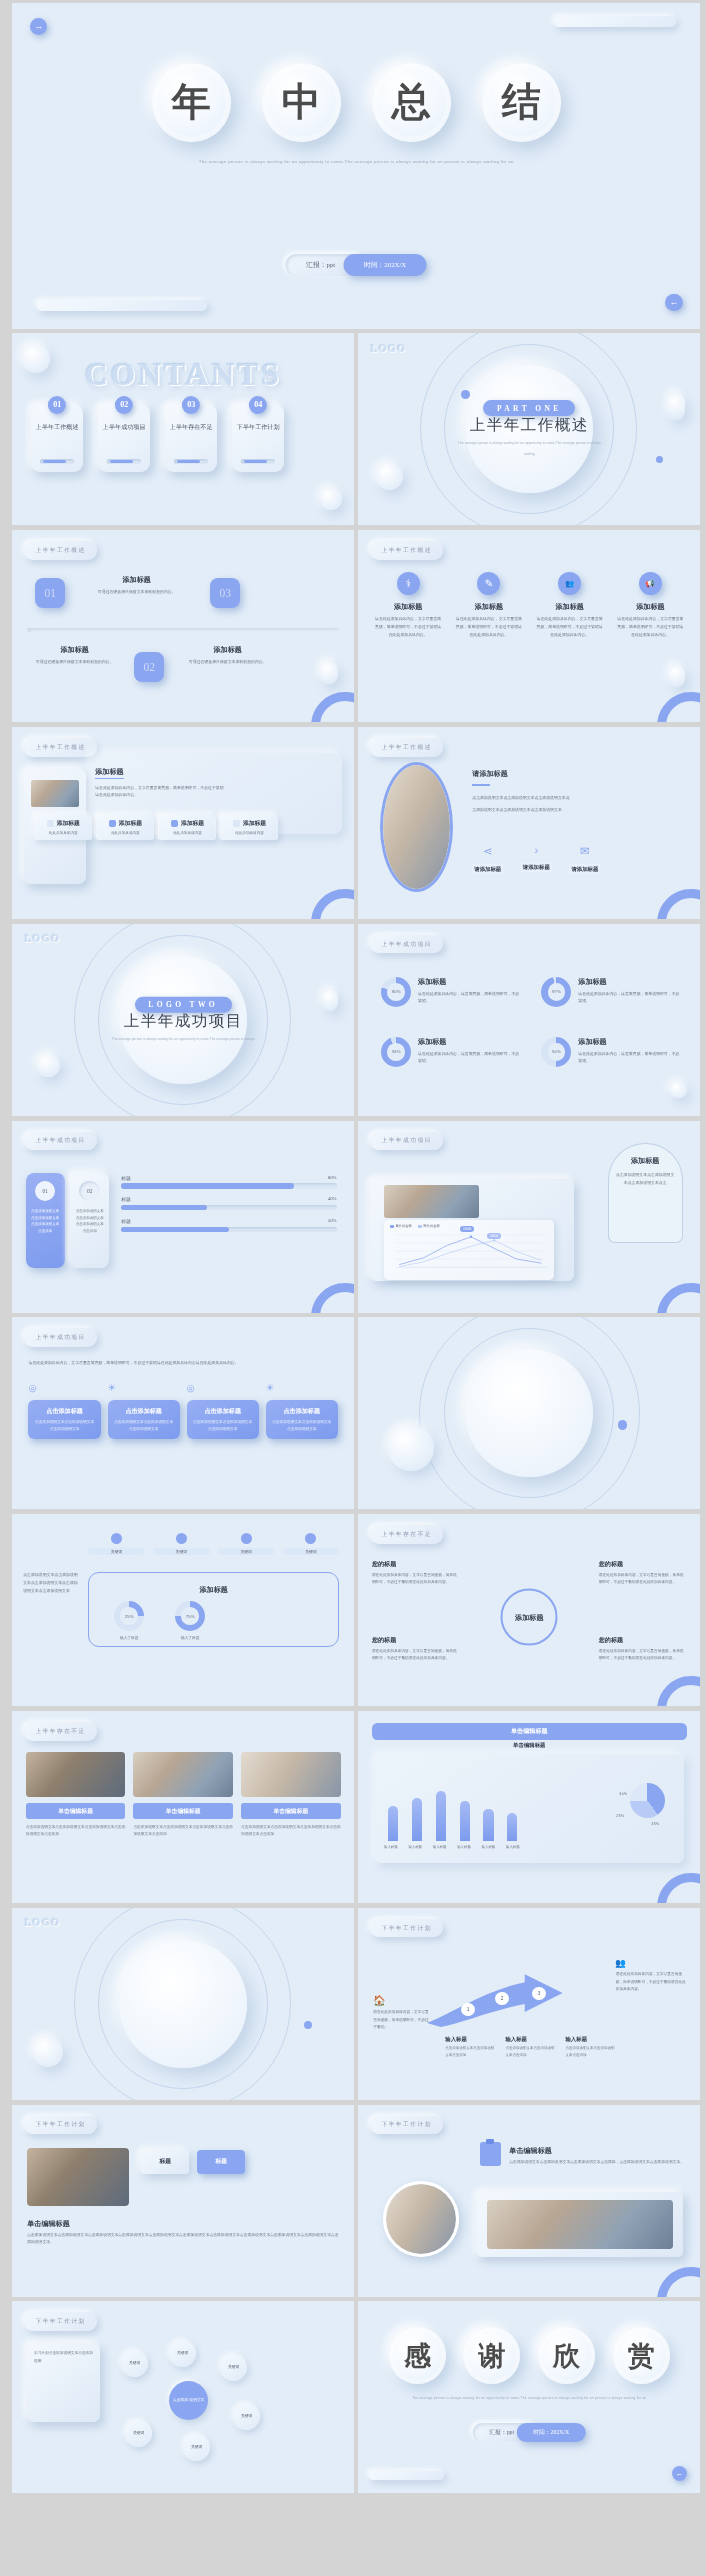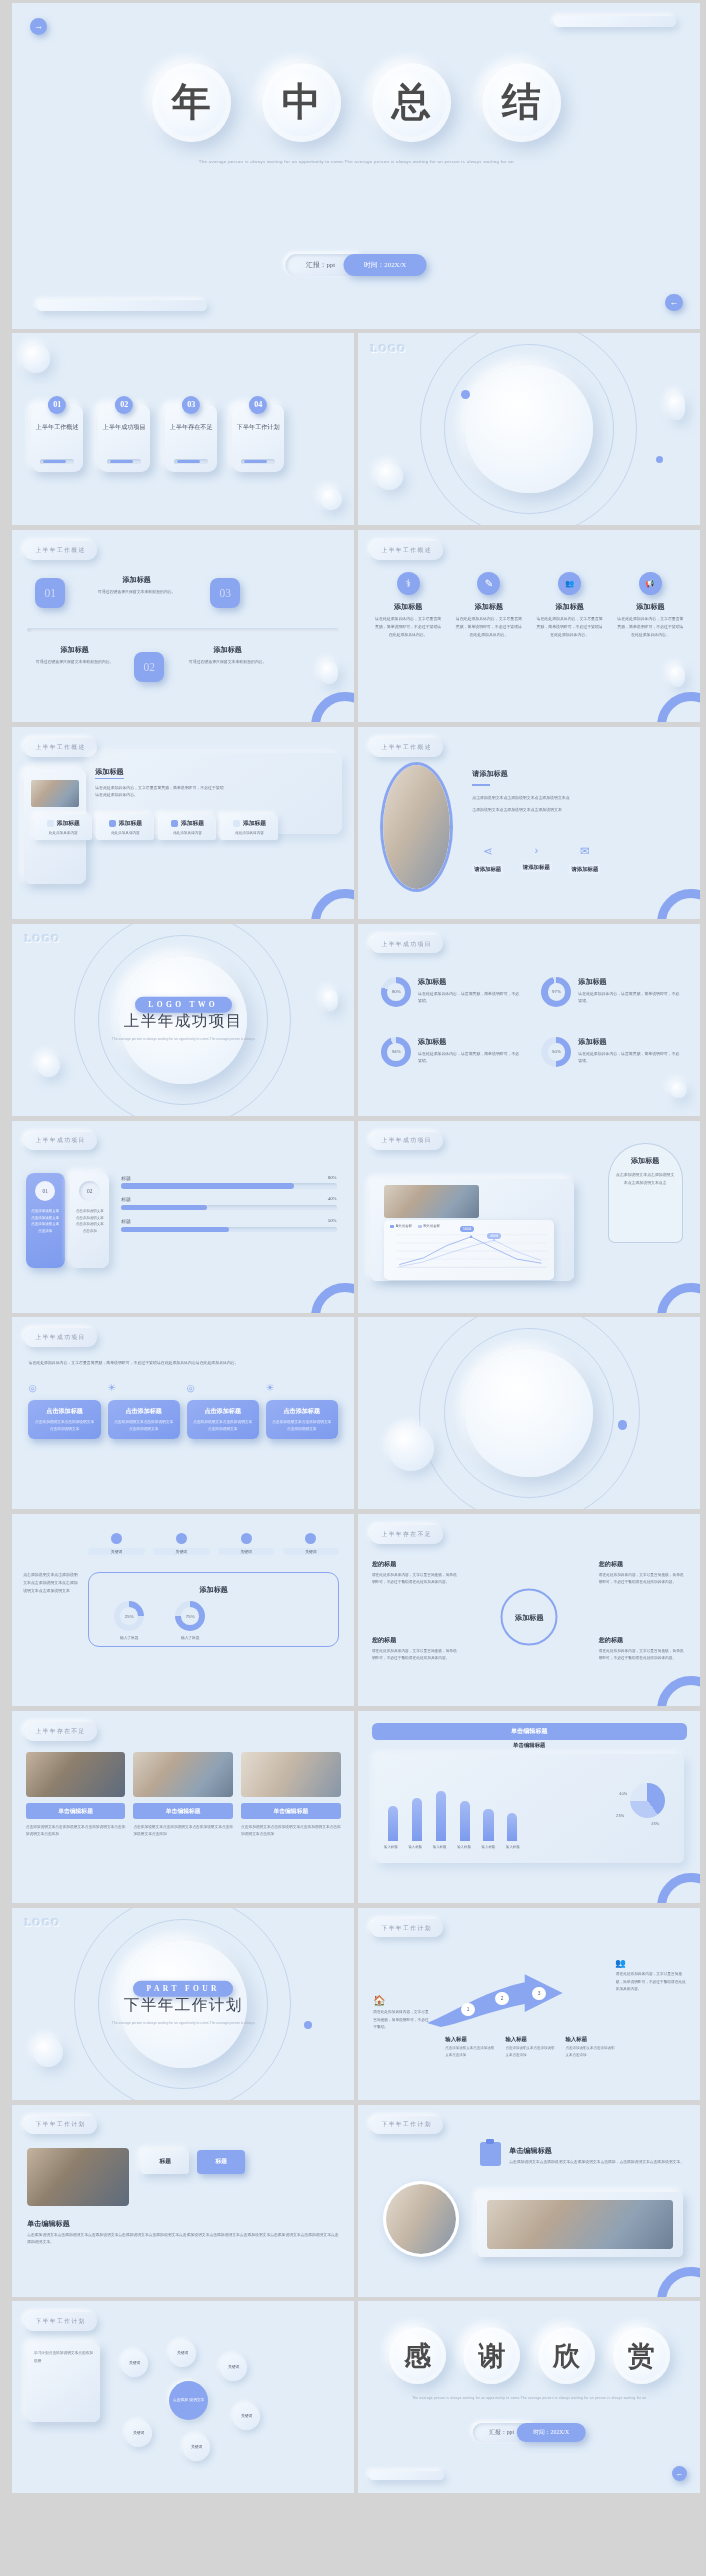--- a/index.html
+++ b/index.html
@@ -189,20 +189,21 @@
     </div>
     <div class="bar-deco" style="left:24.4px; bottom:17.6px; width:170px;"></div>
     <div class="bar-deco" style="right:24.4px; top:13.6px; width:122px;"></div>
     <div class="nav-circle" style="right:17.6px; bottom:17.6px;">
       <span>←</span>
     </div>
   </div>
 
   <div class="slide">
     <div class="blob light" style="left:9.5px; top:11px; width:28.5px; height:28.5px;"></div>
+    <div class="contants-word">CONTANTS</div>
     <div class="toc-row">
       <div class="toc-card">
         <div class="toc-num">01</div>
         <div class="toc-label">上半年工作概述</div>
         <div class="toc-bar">
             <i></i>
           </div>
       </div>
       <div class="toc-card">
         <div class="toc-num">02</div>
@@ -231,20 +232,26 @@
 
   <div class="slide">
     <div class="logo-mark">LOGO</div>
     <div class="ring" style="left:50%; top:50%; width:170px; height:170px; margin:-85px 0 0 -85px;"></div>
     <div class="ring" style="left:50%; top:50%; width:217px; height:217px; margin:-109px 0 0 -109px;"></div>
     <div class="part-core"></div>
     <div class="blob blue" style="left:103px; top:57px; width:8.8px; height:8.8px;"></div>
     <div class="blob light" style="right:15px; top:60px; width:17.6px; height:27px; border-radius:40%;"></div>
     <div class="blob light" style="left:17.6px; bottom:35px; width:27px; height:27px;"></div>
     <div class="blob blue" style="right:37px; bottom:62px; width:7.5px; height:7.5px;"></div>
+    <div class="part-badge">
+      <div class="part-pill">PART ONE</div>
+      <div class="part-title">上半年工作概述</div>
+      <div class="part-en">The average person  is always  waiting for  an opportunity  to come.The average person  is always</div>
+      <div class="part-en">waiting</div>
+    </div>
   </div>
 
   <div class="slide">
     <div class="pill-tag">上半年工作概述</div>
     <div style="position:absolute; left:23px; top:48px;" class="numsq">
         <span>01</span>
       </div>
     <div style="position:absolute; left:65px; top:45px; width:119px; text-align:center;">
       <div class="h-title-sm">添加标题</div>
       <div class="body-txt-sm" style="margin-top:2.7px;">可通过右键选择只保留文本来粘贴您的内容。</div>
@@ -657,25 +664,20 @@
     <div class="corner-arc" style="right:-24.4px; bottom:-38px; width:68px; height:68px;"></div>
   </div>
 
   <div class="slide">
     <div class="logo-mark">LOGO</div>
     <div class="ring" style="left:50%; top:50%; width:170px; height:170px; margin:-85px 0 0 -85px;"></div>
     <div class="ring" style="left:50%; top:50%; width:217px; height:217px; margin:-109px 0 0 -109px;"></div>
     <div class="part-core"></div>
     <div class="blob light" style="left:20.4px; bottom:33px; width:30px; height:30px;"></div>
     <div class="blob blue" style="right:42px; bottom:71px; width:8.1px; height:8.1px;"></div>
-    <div class="part-badge">
-      <div class="part-pill">PART FOUR</div>
-      <div class="part-title">下半年工作计划</div>
-      <div class="part-en">The average person  is always  waiting for  an opportunity  to come.The average person  is always</div>
-    </div>
   </div>
 
   <div class="slide">
     <div class="pill-tag">下半年工作计划</div>
     <div style="position:absolute; left:15px; top:87px; width:58px;">
       <div style="font-size:10.2px; color:#8ba6f0;">🏠</div>
       <div class="body-txt-sm" style="margin-top:3.4px; font-size:3.7px;">请在此处添加具体内容，文字尽量言简意赅，简单说明即可，不必过于繁琐。</div>
     </div>
     <svg style="position:absolute; left:65px; top:58px;" width="156" height="61" viewBox="0 0 230 90">
       <path d="M6 84 C 50 66, 92 36, 150 24 L150 12 L206 40 L150 68 L150 56 C 100 66, 58 84, 26 90 Z" fill="#8ba6f0"></path>

